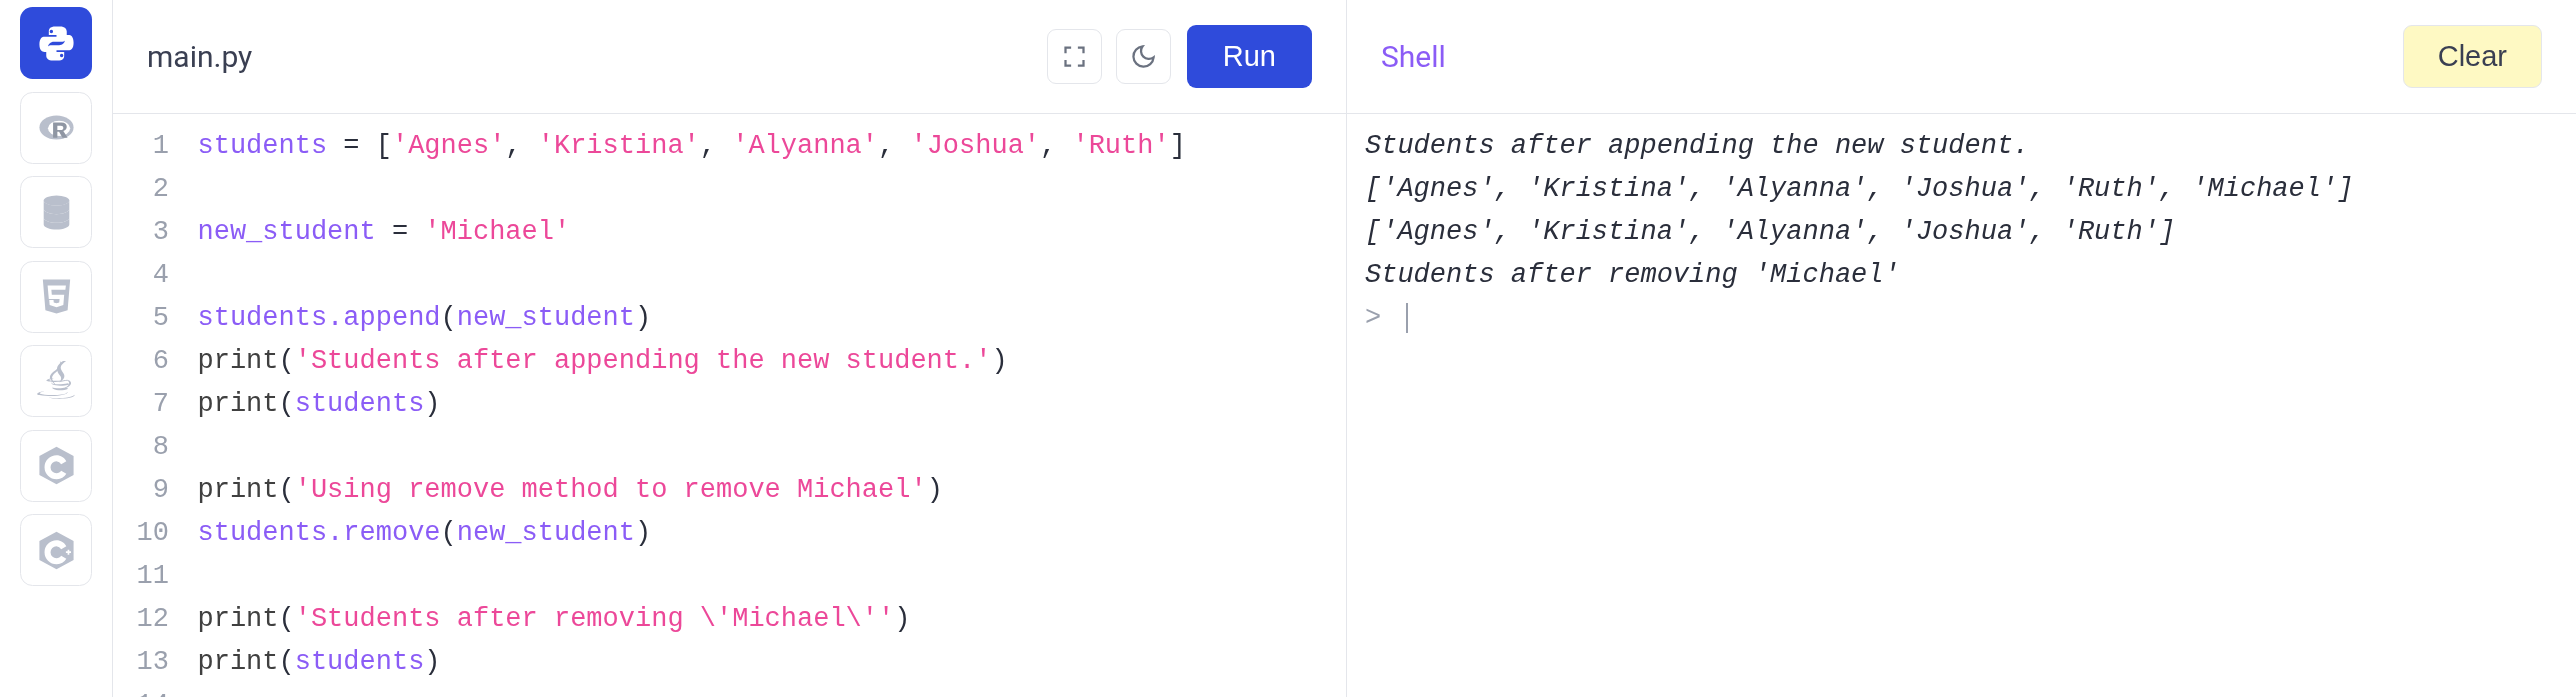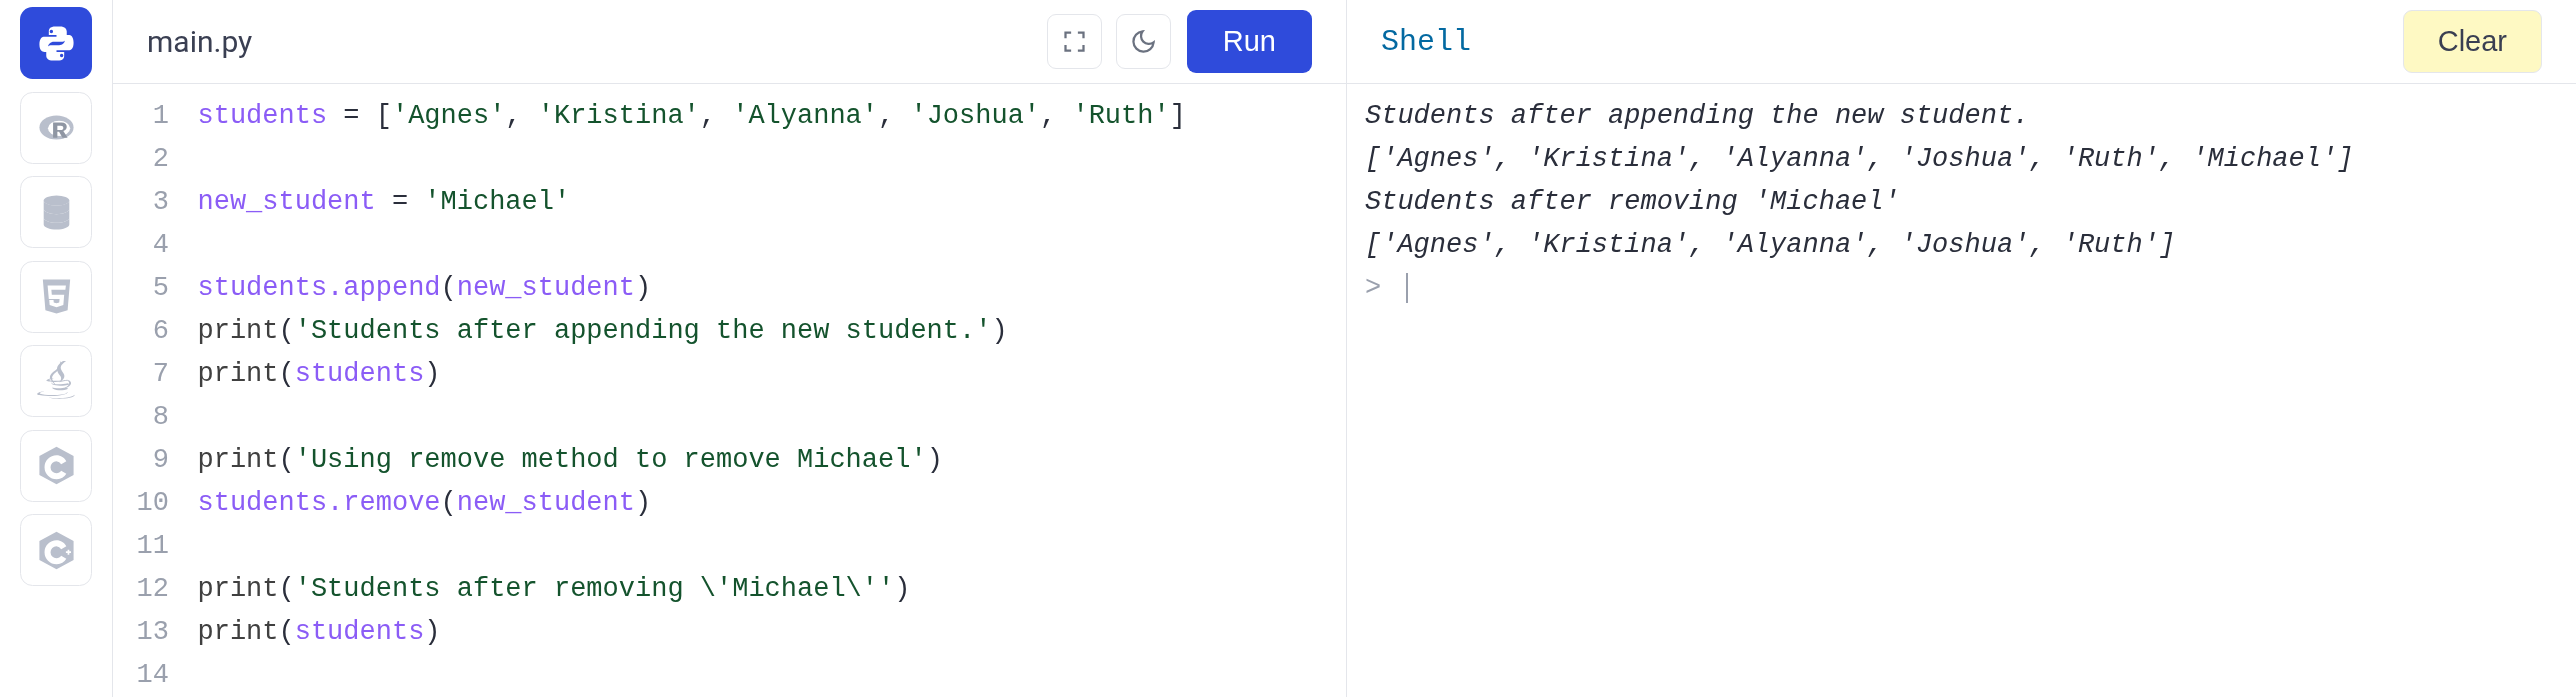--- a/index.html
+++ b/index.html
@@ -12,36 +12,36 @@
 .rail-btn { width: 72px; height: 72px; border-radius: 12.5px; display: flex; align-items: center; justify-content: center; cursor: pointer; }
 .rail-btn.active { background: #2f4bdb; }
 .rail-btn.inactive { background: #fff; border: 0.9px solid #e4e6eb; }
 .rail-btn svg { width: 41px; height: 41px; }
 
 
 .main { flex: 1; display: flex; min-width: 0; }
 .editor-pane { flex: 0 0 1234px; display: flex; flex-direction: column; border-right: 0.9px solid #e4e6eb; }
 .shell-pane { flex: 1; display: flex; flex-direction: column; }
 
-.pane-header { height: 84px; display: flex; align-items: center; padding: 9px 34px; border-bottom: 0.9px solid #e4e6eb; }
+.pane-header { height: 114px; display: flex; align-items: center; padding: 9px 34px; border-bottom: 0.9px solid #e4e6eb; }
 .filename { font-size: 30px; color: #3a3f52; font-weight: 400; }
 .spacer { flex: 1; }
 .hdr-icon { width: 55px; height: 55px; border: 0.9px solid #e4e6eb; border-radius: 9px; display: flex; align-items: center; justify-content: center; margin-left: 14.3px; cursor: pointer; color: #6b7280; }
 .hdr-icon svg { width: 27px; height: 27px; }
 .run-btn { height: 63px; padding: 0 36px; margin-left: 16px; background: #2f4bdb; color: #fff; font-size: 29px; font-weight: 500; border: none; border-radius: 9px; cursor: pointer; }
 .clear-btn { height: 63px; padding: 0 34px; background: #fef9c3; border: 0.9px solid #e4e6eb; border-radius: 9px; font-size: 29px; color: #3a3f52; cursor: pointer; }
-.shell-title { font-size: 30px; color: #0369a1; font-family: Liberation Mono, monospace; }
+.shell-title { font-size: 30px; color: #8b5cf6; }
 
 .code-area { flex: 1; display: flex; font-family: "SFMono-Regular", Consolas, "Liberation Mono", Menlo, monospace; font-size: 27px; line-height: 43px; overflow: hidden; }
 .gutter { width: 72px; text-align: right; color: #9aa0ad; padding-top: 10.7px; user-select: none; }
 .gutter div { padding-right: 16px; }
 .code { flex: 1; padding-top: 10.7px; padding-left: 12.5px; white-space: pre; color: #2a2e3b; }
 
 .tok-kw { color: #404040; }
-.tok-str { color: #14532d; }
+.tok-str { color: #ec4899; }
 .tok-name { color: #8b5cf6; }
 .tok-punc { color: #2a2e3b; }
 .tok-op { color: #2a2e3b; }
 
 .shell-body { flex: 1; padding: 10.7px 18px 0 18px; font-family: "SFMono-Regular", Consolas, "Liberation Mono", Menlo, monospace; font-size: 27px; line-height: 43px; color: #2a2e3b; white-space: pre; font-style: italic; }
 .prompt { color: #9aa0ad; }
 .cursor { display: inline-block; width: 1.8px; height: 30px; background: #9aa0ad; vertical-align: middle; margin-left: 9px; }
 </style>
 </head>
 <body>
@@ -134,19 +134,19 @@
         <div class="code" id="code"><div><span class="tok-name">students </span><span class="tok-op">= </span><span class="tok-punc">[</span><span class="tok-str">'Agnes'</span><span class="tok-punc">, </span><span class="tok-str">'Kristina'</span><span class="tok-punc">, </span><span class="tok-str">'Alyanna'</span><span class="tok-punc">, </span><span class="tok-str">'Joshua'</span><span class="tok-punc">, </span><span class="tok-str">'Ruth'</span><span class="tok-punc">]</span></div><div>&nbsp;</div><div><span class="tok-name">new_student </span><span class="tok-op">= </span><span class="tok-str">'Michael'</span></div><div>&nbsp;</div><div><span class="tok-name">students.append</span><span class="tok-punc">(</span><span class="tok-name">new_student</span><span class="tok-punc">)</span></div><div><span class="tok-kw">print</span><span class="tok-punc">(</span><span class="tok-str">'Students after appending the new student.'</span><span class="tok-punc">)</span></div><div><span class="tok-kw">print</span><span class="tok-punc">(</span><span class="tok-name">students</span><span class="tok-punc">)</span></div><div>&nbsp;</div><div><span class="tok-kw">print</span><span class="tok-punc">(</span><span class="tok-str">'Using remove method to remove Michael'</span><span class="tok-punc">)</span></div><div><span class="tok-name">students.remove</span><span class="tok-punc">(</span><span class="tok-name">new_student</span><span class="tok-punc">)</span></div><div>&nbsp;</div><div><span class="tok-kw">print</span><span class="tok-punc">(</span><span class="tok-str">'Students after removing \'Michael\''</span><span class="tok-punc">)</span></div><div><span class="tok-kw">print</span><span class="tok-punc">(</span><span class="tok-name">students</span><span class="tok-punc">)</span></div><div>&nbsp;</div></div>
       </div>
     </div>
 
     <div class="shell-pane">
       <div class="pane-header">
         <span class="shell-title">Shell</span>
         <span class="spacer"></span>
         <button class="clear-btn">Clear</button>
       </div>
-      <div class="shell-body" id="shell"><div>Students after appending the new student.</div><div>['Agnes', 'Kristina', 'Alyanna', 'Joshua', 'Ruth', 'Michael']</div><div>Students after removing 'Michael'</div><div>['Agnes', 'Kristina', 'Alyanna', 'Joshua', 'Ruth']</div><div><span class="prompt">&gt; </span><span class="cursor"></span></div></div>
+      <div class="shell-body" id="shell"><div>Students after appending the new student.</div><div>['Agnes', 'Kristina', 'Alyanna', 'Joshua', 'Ruth', 'Michael']</div><div>['Agnes', 'Kristina', 'Alyanna', 'Joshua', 'Ruth']</div><div>Students after removing 'Michael'</div><div><span class="prompt">&gt; </span><span class="cursor"></span></div></div>
     </div>
 
   </div>
 
 </div>
 
 
 </body></html>

